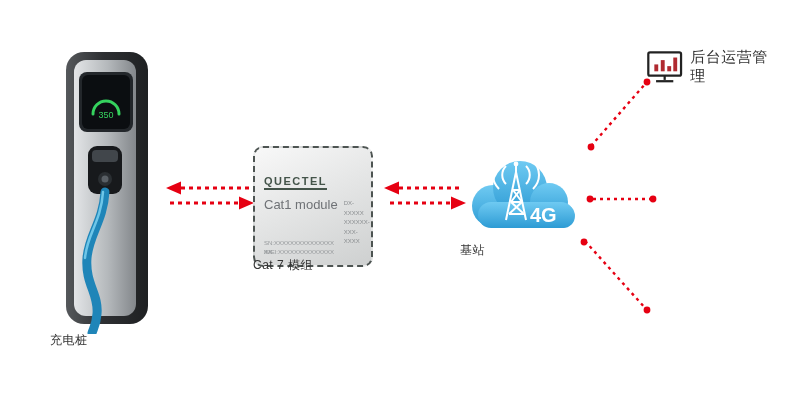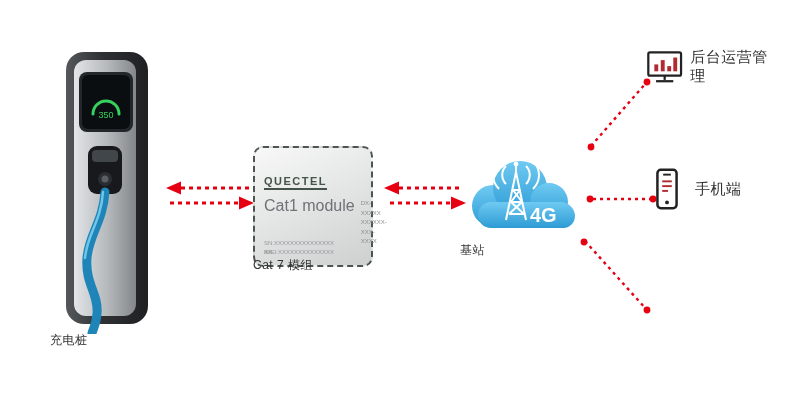--- a/index.html
+++ b/index.html
@@ -19,21 +19,21 @@
     border:2px dashed #4d5452; border-radius:10px;
     background:linear-gradient(155deg,#f8f8f8 0%,#e5e6e6 45%,#ced0d0 100%);
     padding:23px 9px;
     margin-top:8px;
   }
   .chip-brand {
     display:inline-block; font-size:11px; font-weight:bold; letter-spacing:1.5px;
     color:#44544a; border-bottom:2px solid #44544a; padding-bottom:1px;
   }
   .chip-title-row { margin-top:7px; display:flex; gap:6px; align-items:flex-start; }
-  .chip-title { font-size:16px; color:#6f7276; white-space:nowrap; }
+  .chip-title { font-size:13px; color:#6f7276; white-space:nowrap; }
   .chip-codes { font-size:6px; color:#8b8e91; line-height:1.6; padding-top:2px; }
   .chip-sub { font-size:6px; color:#8b8e91; margin-top:2px; }
   .chip-sn { position:absolute; left:9px; bottom:7px; font-size:6px; color:#95989b; line-height:1.6; }
   .cloud-svg { position:absolute; left:460px; top:146px; }
   .endpoint {
     position:absolute; width:130px; display:flex; flex-direction:row;
     align-items:center; gap:5px;
   }
   .endpoint .ep-label { font-size:15px; font-weight:500; color:#333; letter-spacing:0.5px; }
 </style>
@@ -158,28 +158,15 @@
         <rect x="19.5" y="16" width="4.5" height="13"></rect>
         <rect x="27" y="23" width="4.5" height="6"></rect>
         <rect x="34" y="13" width="4.5" height="16"></rect>
       </g>
       <line x1="24" y1="34" x2="24" y2="39" stroke="#222222" stroke-width="2.6"></line>
       <line x1="14" y1="40.5" x2="34" y2="40.5" stroke="#222222" stroke-width="2.6"></line>
     </svg>
     <div class="ep-label">后台运营管理</div>
   </div>
 
-  <div class="endpoint" style="left:644px; top:166px;">
-    <svg width="46" height="46" viewBox="0 0 48 48">
-      <rect x="14" y="4" width="20" height="40" rx="3.5" fill="none" stroke="#222222" stroke-width="2.6"></rect>
-      <line x1="20" y1="9" x2="28" y2="9" stroke="#222222" stroke-width="2"></line>
-      <g stroke="#b02a30" stroke-width="2">
-        <line x1="19" y1="16" x2="29" y2="16"></line>
-        <line x1="19" y1="21" x2="29" y2="21"></line>
-        <line x1="19" y1="26" x2="25" y2="26"></line>
-      </g>
-      <circle cx="24" cy="38" r="2" fill="#222222"></circle>
-    </svg>
-    <div class="ep-label">手机端</div>
-  </div>
 
 
 </div>
 
 </body></html>

